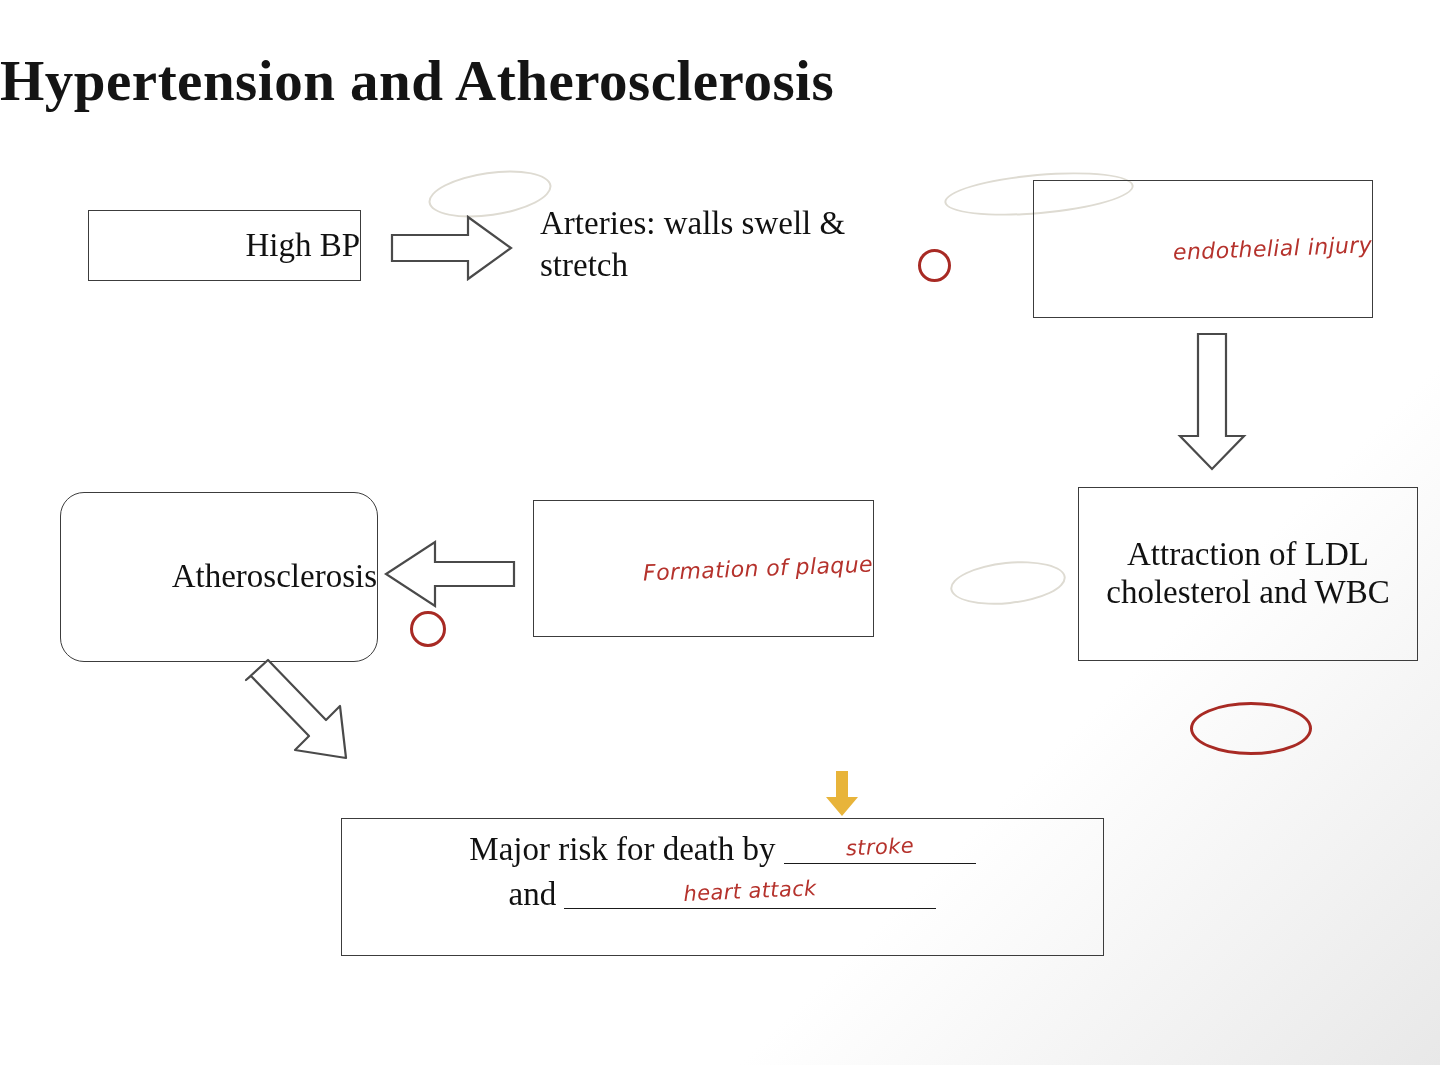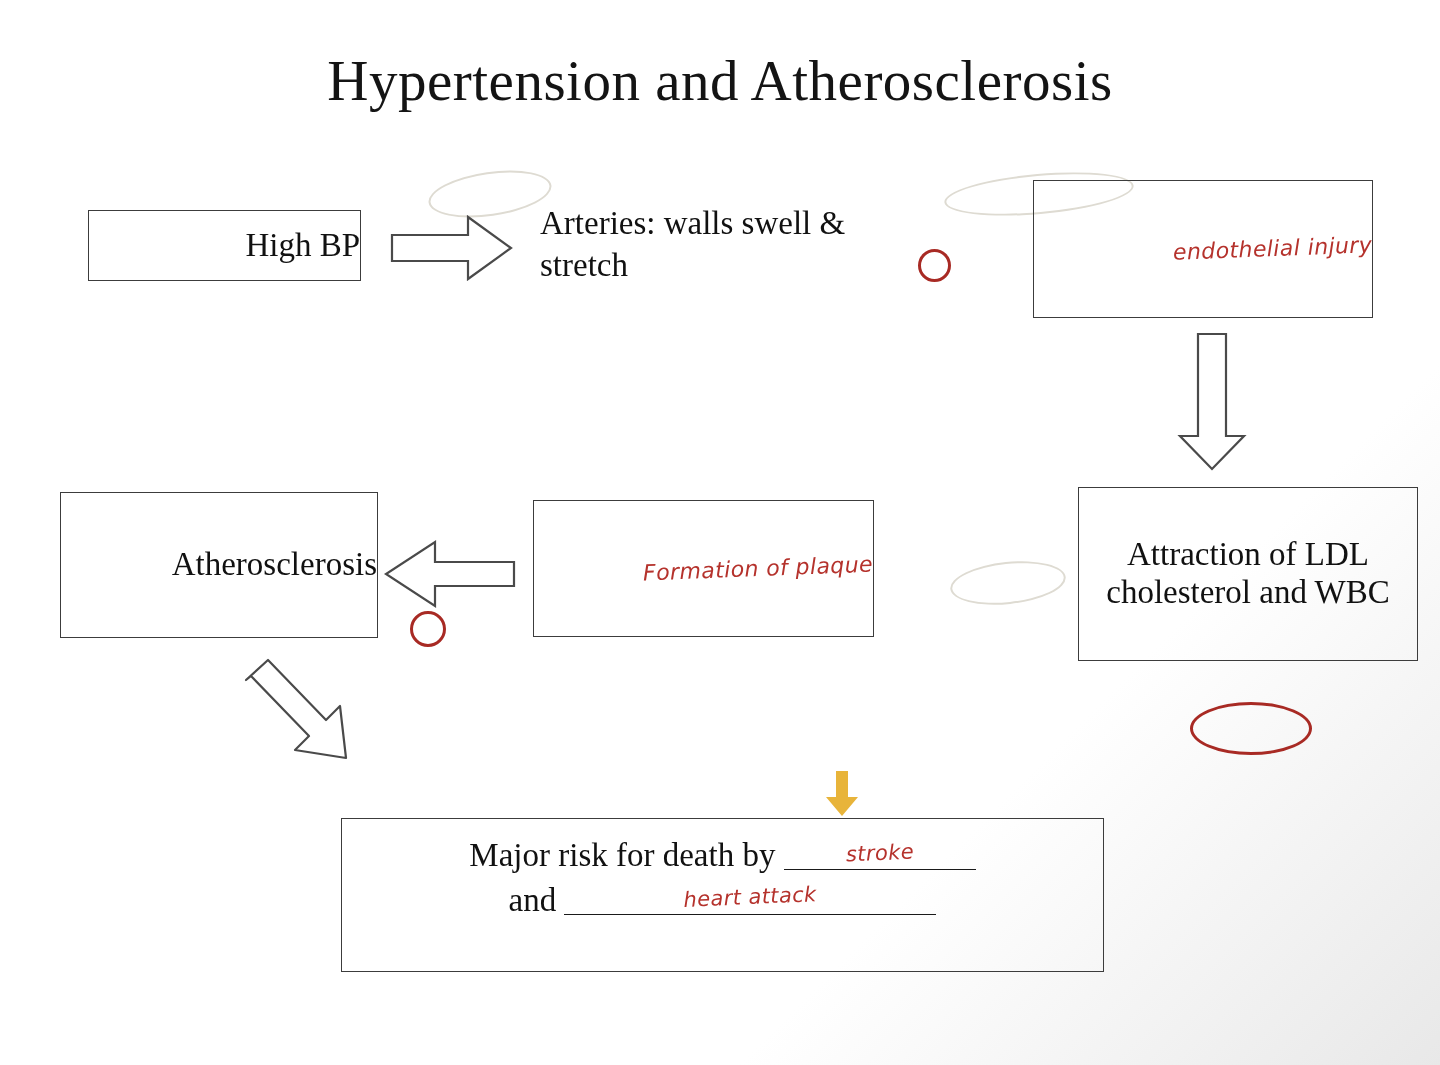--- a/index.html
+++ b/index.html
@@ -16,26 +16,26 @@
     font-family: "Liberation Serif", serif;
     color: #000000;
   }
 
   
   .title {
     position: absolute;
     left: 0;
     top: 50px;
     width: 1440px;
-    text-align: center;
     font-size: 57px;
     line-height: 1.1;
     font-family: "Liberation Serif", serif;
     color: #141414;
     letter-spacing: 0.5px;
+    font-weight: bold;
   }
 
   
   .box {
     position: absolute;
     border: 1.6px solid #3c3c3c;
     background: transparent;
     box-sizing: border-box;
     display: flex;
     align-items: center;
@@ -136,35 +136,35 @@
   <div class="red-circle" style="left:1190px; top:702px; width:122px; height:53px;"></div>
 
   <div class="box" style="left:533px; top:500px; width:341px; height:137px;">
     <span class="hand">Formation of plaque</span>
   </div>
 
   <svg class="arrow" style="left:383px; top:538px;" width="133" height="72" viewBox="0 0 133 72">
     <path d="M131,24 L52,24 L52,4 L3,36 L52,68 L52,48 L131,48 Z" fill="#ffffff" stroke="#4a4a4a" stroke-width="2.2" stroke-linejoin="miter"></path>
   </svg>
 
-  <div class="box" style="left:60px; top:492px; width:318px; height:146px;">
+  <div class="box" style="left:60px; top:492px; width:318px; height:170px;border-radius:24px;">
     <span>Atherosclerosis</span>
   </div>
 
   <div class="red-circle" style="left:410px; top:611px; width:36px; height:36px;"></div>
 
   <svg class="arrow" style="left:238px; top:658px;" width="130" height="110" viewBox="0 0 130 110">
     <path d="M8,22 L30,2 L88,62 L102,48 L108,100 L57,92 L71,78 L13,18 Z" fill="#ffffff" stroke="#4a4a4a" stroke-width="2.2" stroke-linejoin="round"></path>
   </svg>
 
   <svg class="arrow" style="left:824px; top:771px;" width="36" height="46" viewBox="0 0 36 46">
     <path d="M12,0 L24,0 L24,26 L34,26 L18,45 L2,26 L12,26 Z" fill="#e8b43a"></path>
   </svg>
 
-  <div class="box" style="left:341px; top:818px; width:763px; height:154px; display:block; padding-top:14px;">
+  <div class="box" style="left:341px; top:818px; width:763px; height:138px; display:block; padding-top:8px;">
     <div style="text-align:center; font-size:33px; line-height:1.35;">
       <span>Major risk for death by</span>
       <span class="blank-line" style="width:192px; height:34px; vertical-align:-4px;">
         <span class="hand">stroke</span>
       </span>
       <br>
       <span>and</span>
       <span class="blank-line" style="width:372px; height:34px; vertical-align:-4px;">
         <span class="hand">heart attack</span>
       </span>

